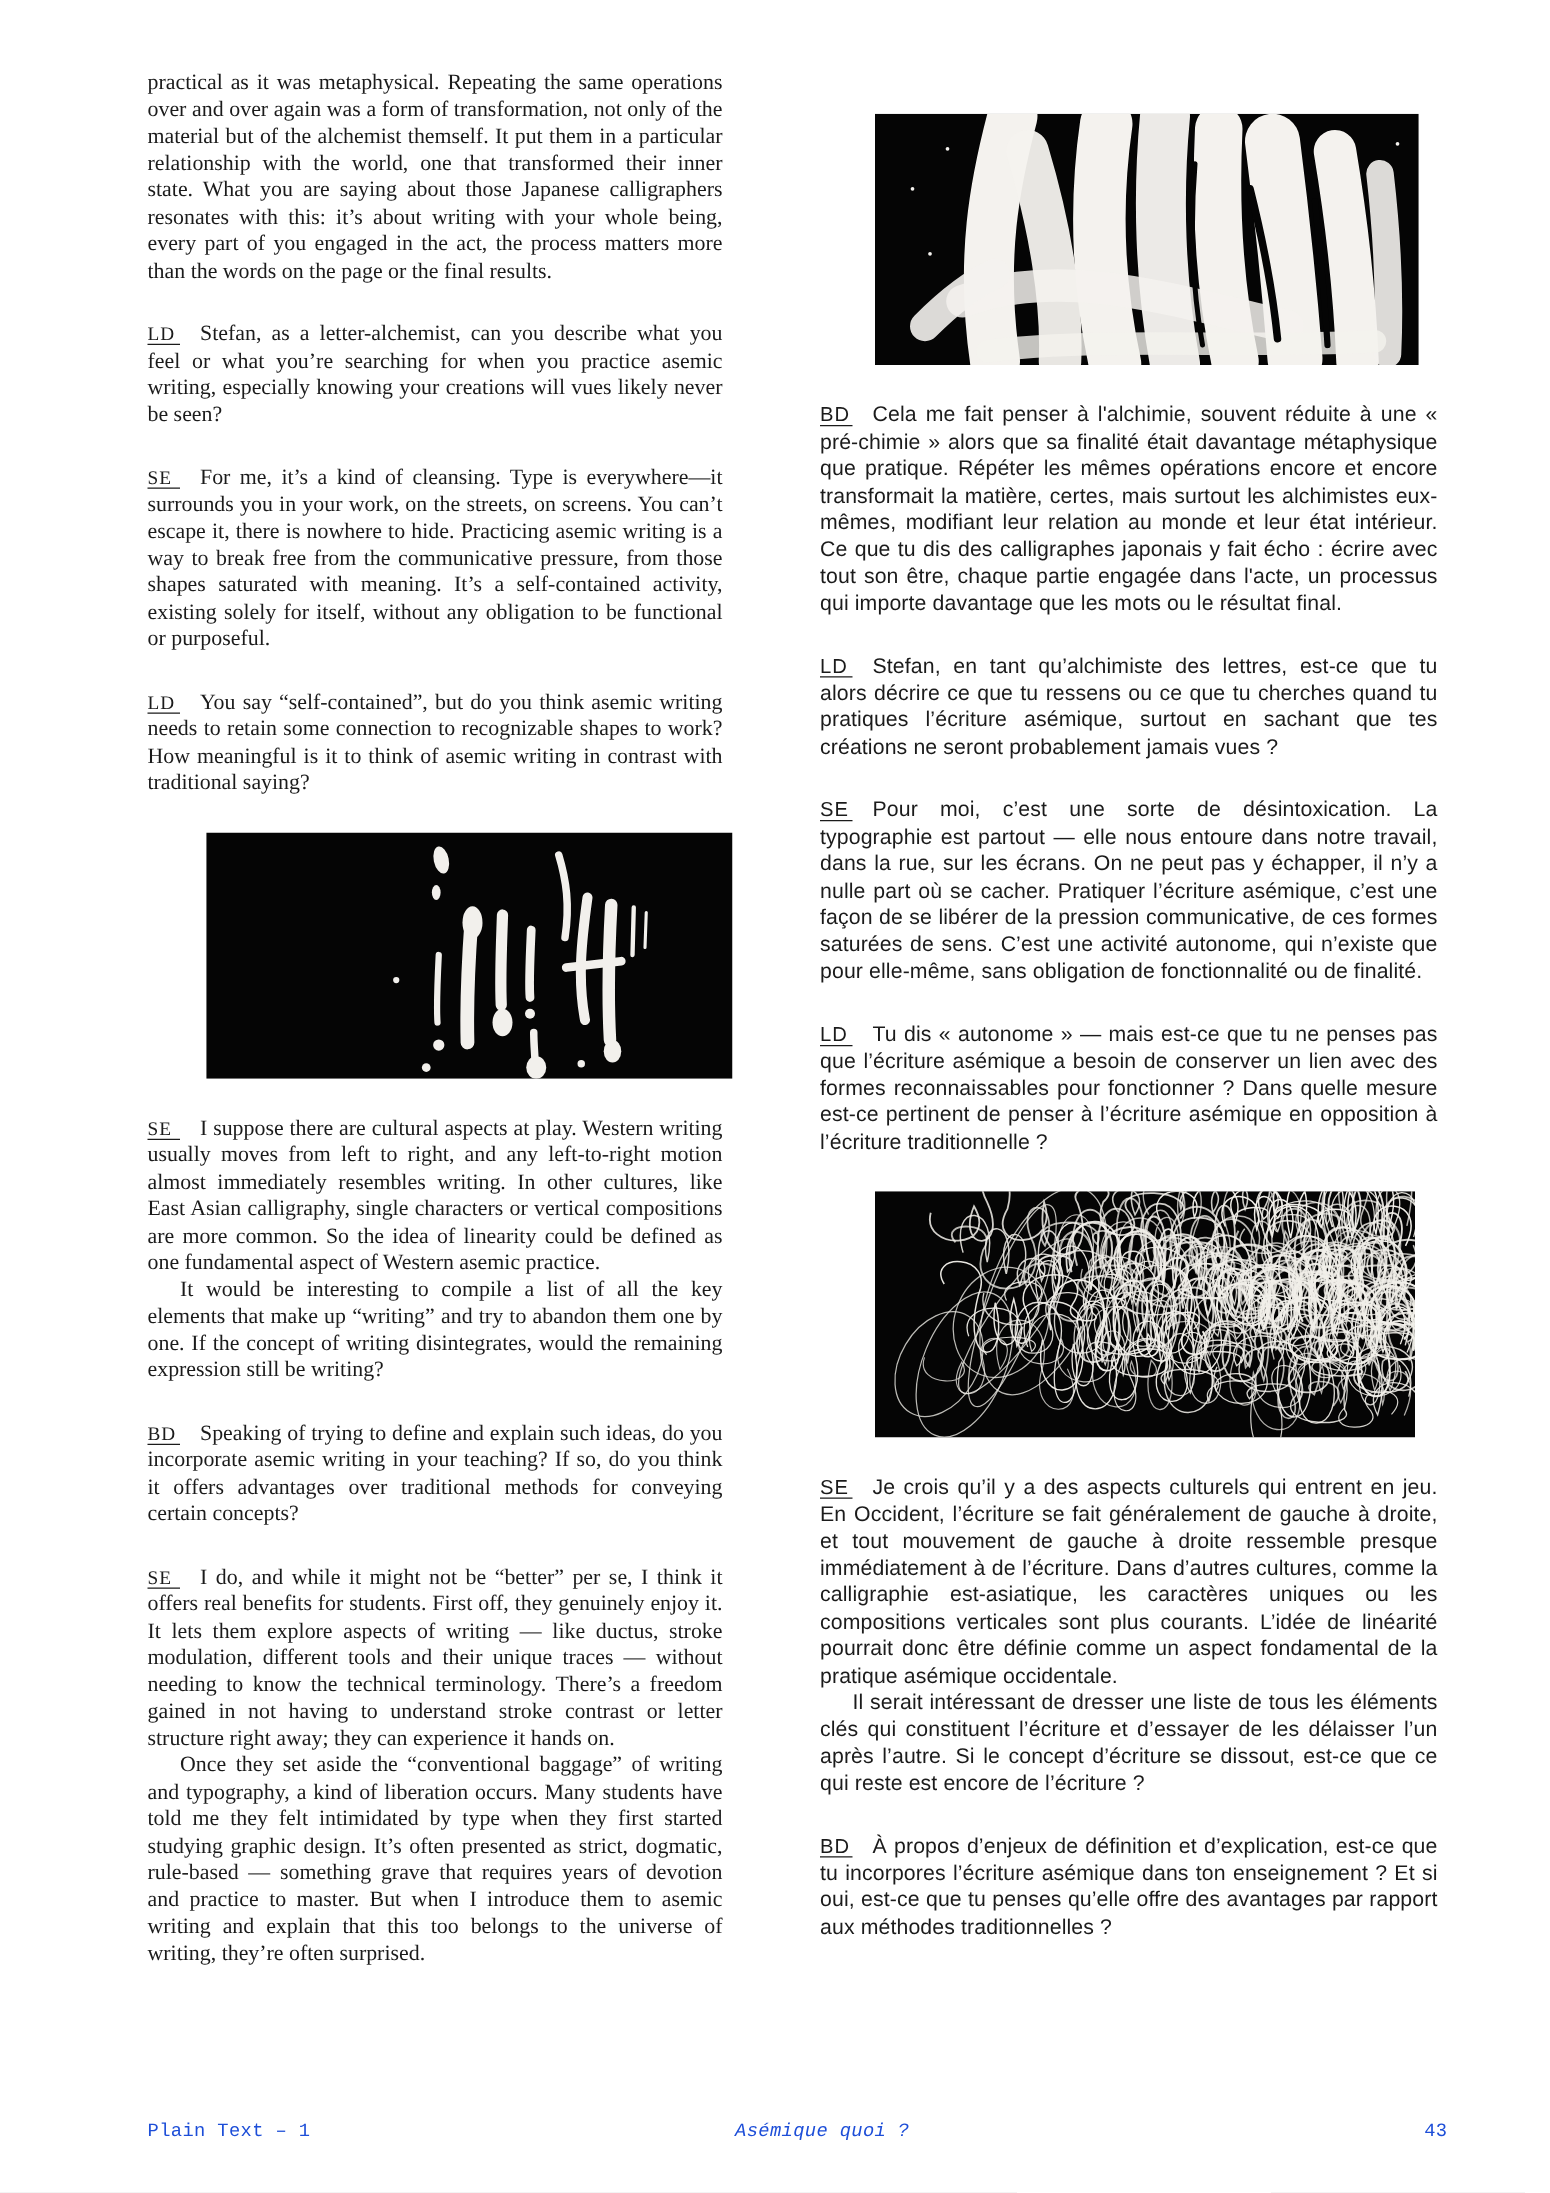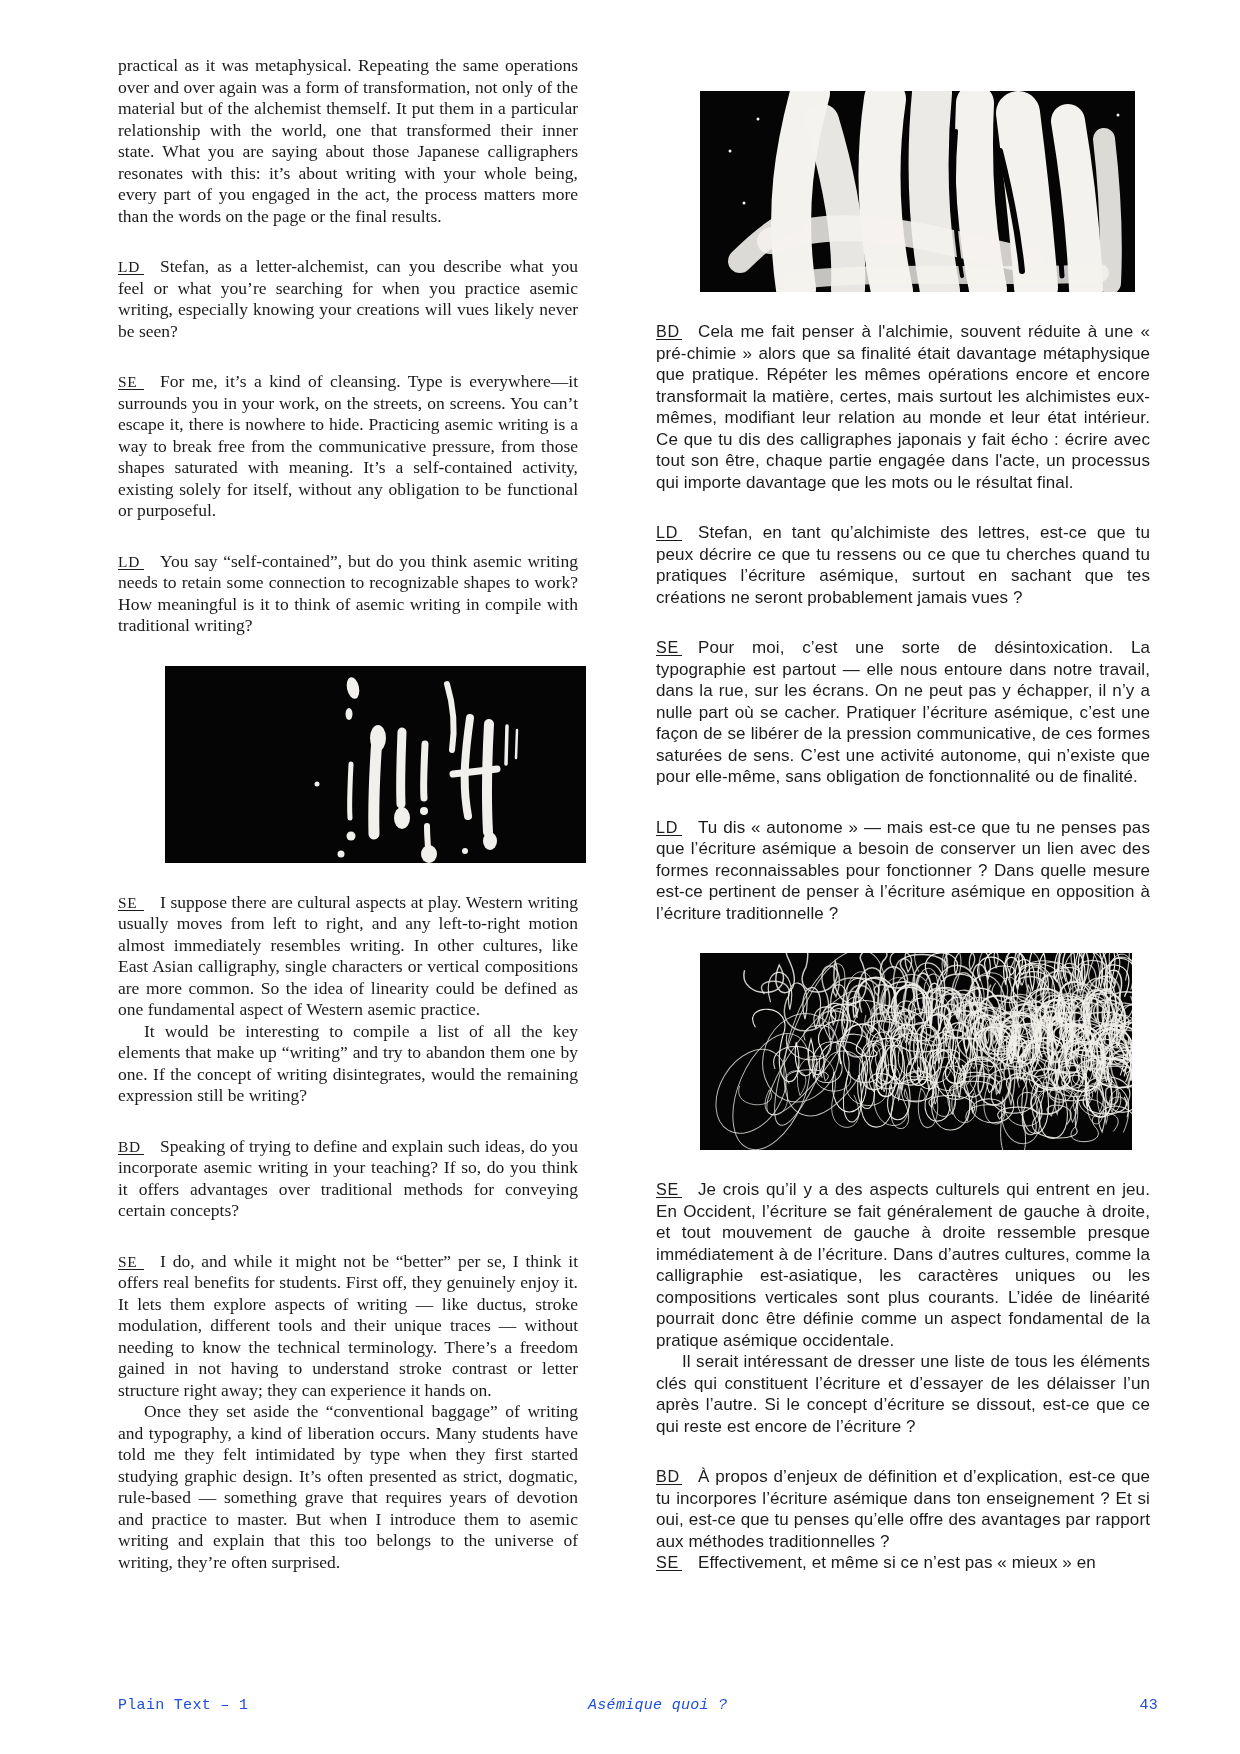--- a/index.html
+++ b/index.html
@@ -72,21 +72,21 @@
 
     <div class="block">
       <p><span class="spk">LD</span><span>Stefan, as a letter-alchemist, can you describe what you feel or what you’re searching for when you practice asemic writing, especially knowing your creations will vues likely never be seen?</span></p>
     </div>
 
     <div class="block">
       <p><span class="spk">SE</span><span>For me, it’s a kind of cleansing. Type is everywhere—it surrounds you in your work, on the streets, on screens. You can’t escape it, there is nowhere to hide. Practicing asemic writing is a way to break free from the communicative pressure, from those shapes saturated with meaning. It’s a self-contained activity, existing solely for itself, without any obligation to be functional or purposeful.</span></p>
     </div>
 
     <div class="block">
-      <p><span class="spk">LD</span><span>You say “self-contained”, but do you think asemic writing needs to retain some connection to recognizable shapes to work? How meaningful is it to think of asemic writing in compile with traditional writing?</span></p>
+      <p><span class="spk">LD</span><span>You say “self-contained”, but do you think asemic writing needs to retain some connection to recognizable shapes to work? How meaningful is it to think of asemic writing in contrast with traditional saying?</span></p>
     </div>
 
     <div class="fig fig-left block">
       <svg width="421" height="197" viewBox="0 0 421 197">
         <rect x="0" y="0" width="421" height="197" fill="#050505"></rect>
         <g stroke="#f2f0ec" fill="none" stroke-linecap="round">
           <ellipse cx="188" cy="22" rx="6" ry="11" fill="#f2f0ec" stroke="none" transform="rotate(-12 188 22)"></ellipse>
           <ellipse cx="184" cy="48" rx="3.5" ry="6" fill="#f2f0ec" stroke="none"></ellipse>
           <path d="M212,72 C210,100 208,130 209,168" stroke-width="11"></path>
           <ellipse cx="213" cy="72" rx="8" ry="13" fill="#f2f0ec" stroke="none"></ellipse>
@@ -155,21 +155,21 @@
           <circle cx="58" cy="28" r="1.5" fill="#f4f2ee" stroke="none"></circle>
         </g>
       </svg>
     </div>
 
     <div class="block">
       <p><span class="spk">BD</span><span>Cela me fait penser à l'alchimie, souvent réduite à une « pré-chimie » alors que sa finalité était davantage métaphysique que pratique. Répéter les mêmes opérations encore et encore transformait la matière, certes, mais surtout les alchimistes eux-mêmes, modifiant leur relation au monde et leur état intérieur. Ce que tu dis des calligraphes japonais y fait écho : écrire avec tout son être, chaque partie engagée dans l'acte, un processus qui importe davantage que les mots ou le résultat final.</span></p>
     </div>
 
     <div class="block">
-      <p><span class="spk">LD</span><span>Stefan, en tant qu’alchimiste des lettres, est-ce que tu peux décrire ce que tu ressens ou ce que tu cherches quand tu pratiques l’écriture asémique, surtout en sachant que tes créations ne seront probablement jamais vues ?</span></p>
+      <p><span class="spk">LD</span><span>Stefan, en tant qu’alchimiste des lettres, est-ce que tu alors décrire ce que tu ressens ou ce que tu cherches quand tu pratiques l’écriture asémique, surtout en sachant que tes créations ne seront probablement jamais vues ?</span></p>
     </div>
 
     <div class="block">
       <p><span class="spk">SE</span><span>Pour moi, c’est une sorte de désintoxication. La typographie est partout — elle nous entoure dans notre travail, dans la rue, sur les écrans. On ne peut pas y échapper, il n’y a nulle part où se cacher. Pratiquer l’écriture asémique, c’est une façon de se libérer de la pression communicative, de ces formes saturées de sens. C’est une activité autonome, qui n’existe que pour elle-même, sans obligation de fonctionnalité ou de finalité.</span></p>
     </div>
 
     <div class="block">
       <p><span class="spk">LD</span><span>Tu dis « autonome » — mais est-ce que tu ne penses pas que l’écriture asémique a besoin de conserver un lien avec des formes reconnaissables pour fonctionner ? Dans quelle mesure est-ce pertinent de penser à l’écriture asémique en opposition à l’écriture traditionnelle ?</span></p>
     </div>
 
@@ -265,23 +265,20 @@
 
     <div class="block">
       <p><span class="spk">SE</span><span>Je crois qu’il y a des aspects culturels qui entrent en jeu. En Occident, l’écriture se fait généralement de gauche à droite, et tout mouvement de gauche à droite ressemble presque immédiatement à de l’écriture. Dans d’autres cultures, comme la calligraphie est-asiatique, les caractères uniques ou les compositions verticales sont plus courants. L’idée de linéarité pourrait donc être définie comme un aspect fondamental de la pratique asémique occidentale.</span></p>
       <p class="indent">Il serait intéressant de dresser une liste de tous les éléments clés qui constituent l’écriture et d’essayer de les délaisser l’un après l’autre. Si le concept d’écriture se dissout, est-ce que ce qui reste est encore de l’écriture ?</p>
     </div>
 
     <div class="block">
       <p><span class="spk">BD</span><span>À propos d’enjeux de définition et d’explication, est-ce que tu incorpores l’écriture asémique dans ton enseignement ? Et si oui, est-ce que tu penses qu’elle offre des avantages par rapport aux méthodes traditionnelles ?</span></p>
     </div>
 
-    <div class="block tight">
-      <p><span class="spk">SE</span><span>Effectivement, et même si ce n’est pas « mieux » en</span></p>
-    </div>
 
   </div>
 
   <div class="footer-item footer-left">Plain Text – 1</div>
   <div class="footer-item footer-center">Asémique quoi ?</div>
   <div class="footer-item footer-right">43</div>
 
 </div>
 
 </body></html>

